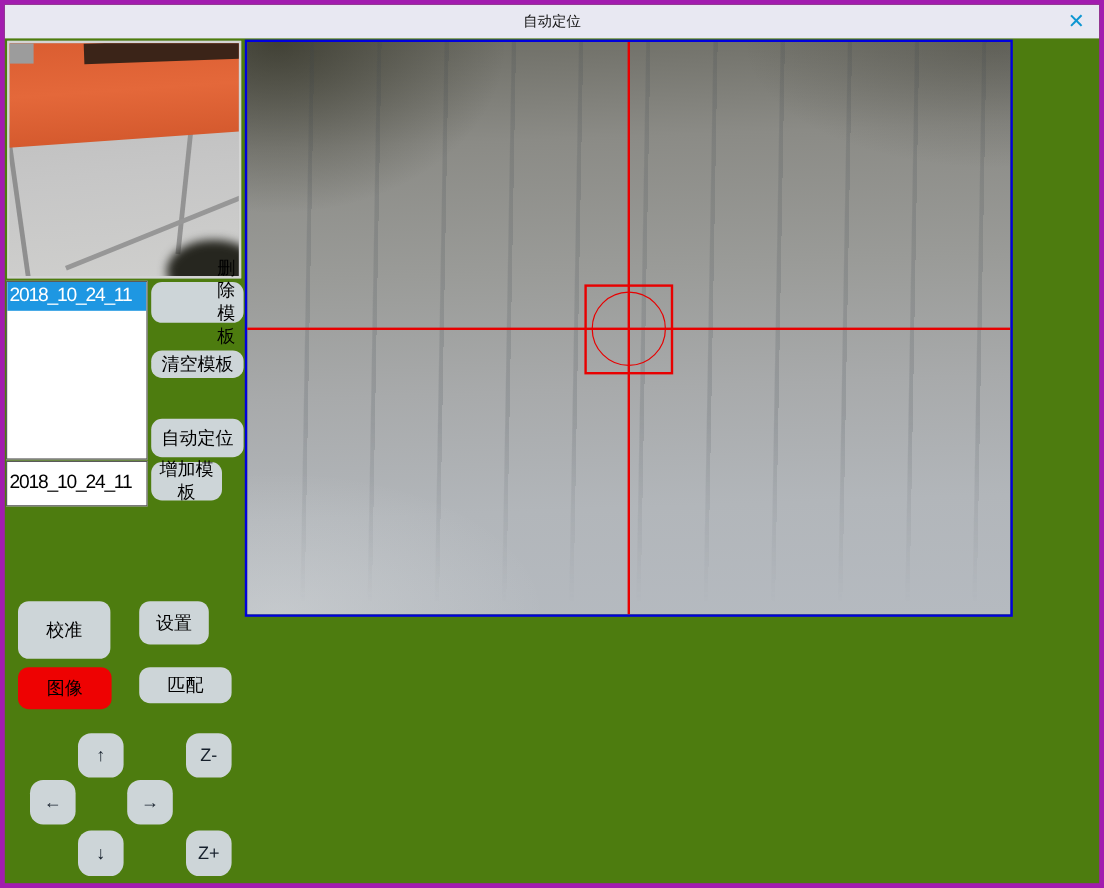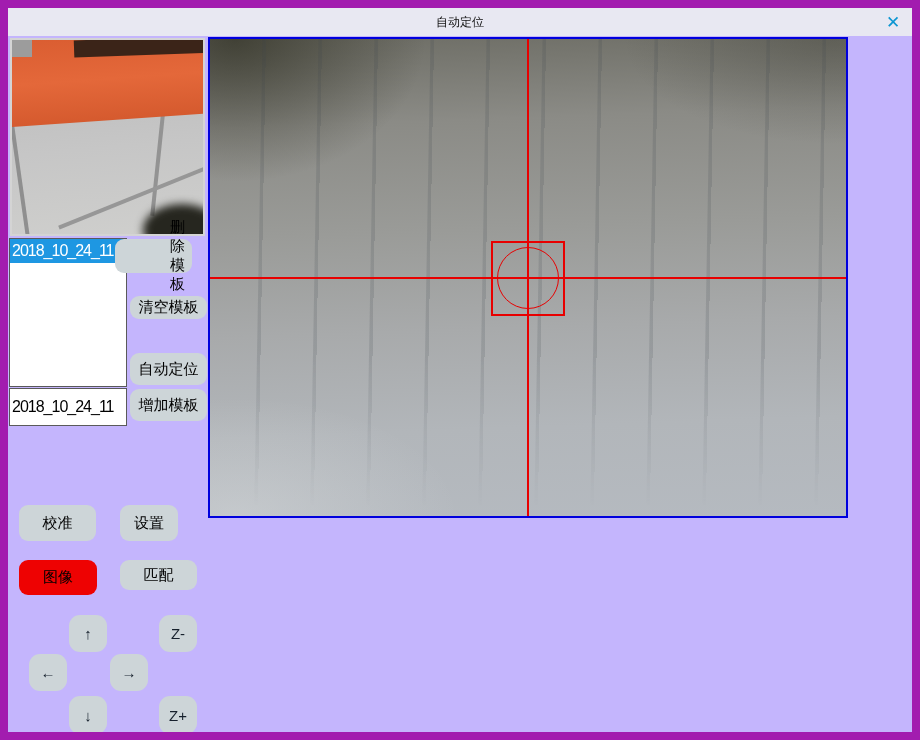--- a/index.html
+++ b/index.html
@@ -1,21 +1,21 @@
 <!DOCTYPE html>
 <html><head>
 <meta charset="utf-8">
 <style>
   * { margin:0; padding:0; box-sizing:border-box; }
   html,body { width:920px; height:740px; background:#cfcfcf; }
   body { font-family:"Liberation Sans","DejaVu Sans",sans-serif; }
 
   #window {
     position:relative; width:920px; height:740px;
-    background:#c4b5fd; border:8px solid #a21caf; overflow:hidden;
+    background:#4d7c0f; border:4px solid #a21caf; overflow:hidden;
   }
 
   
   .titlebar {
     position:absolute; left:0; top:0; width:100%; height:28px;
     background:#e8e8f2; display:flex; align-items:center; justify-content:center;
   }
   .title-text { font-size:12px; color:#111; }
   .close-btn {
     position:absolute; right:8px; top:3px; width:22px; height:22px;
@@ -68,27 +68,27 @@
     font-family:"Liberation Sans","DejaVu Sans",sans-serif;
   }
 
   
   .btn {
     position:absolute; display:flex; align-items:center; justify-content:center;
     background:#cdd5d8; border:none; border-radius:9px;
     font-size:15px; color:#000; cursor:pointer;
     font-family:"Liberation Sans","DejaVu Sans",sans-serif;
   }
-  .btn-delete  { left:107px; top:231px; width:77px; height:34px;padding-left:48px; }
+  .btn-delete  { left:122px; top:231px; width:77px; height:34px;padding-left:48px; }
   .btn-clear   { left:122px; top:288px; width:77px; height:23px; }
   .btn-engrave { left:122px; top:345px; width:77px; height:32px; }
-  .btn-add     { left:122px; top:381px; width:77px; height:32px; }
+  .btn-add     { left:122px; top:381px; width:59px; height:32px; }
 
   .btn-cut       { left:11px;  top:443px; width:178px; height:31px; font-size:16px; }
-  .btn-calibrate { left:11px;  top:497px; width:77px;  height:36px; }
+  .btn-calibrate { left:11px;  top:497px; width:77px;  height:48px; }
   .btn-settings  { left:112px; top:497px; width:58px;  height:36px; }
   .btn-image     { left:11px;  top:552px; width:78px;  height:35px; background:#ee0202; }
   .btn-match     { left:112px; top:552px; width:77px;  height:30px; }
 
   .btn-up      { left:61px;  top:607px; width:38px; height:37px; border-radius:11px; }
   .btn-zminus  { left:151px; top:607px; width:38px; height:37px; border-radius:11px; }
   .btn-left    { left:21px;  top:646px; width:38px; height:37px; border-radius:11px; }
   .btn-right   { left:102px; top:646px; width:38px; height:37px; border-radius:11px; }
   .btn-down    { left:61px;  top:688px; width:38px; height:38px; border-radius:11px; }
   .btn-zplus   { left:151px; top:688px; width:38px; height:38px; border-radius:11px; }

